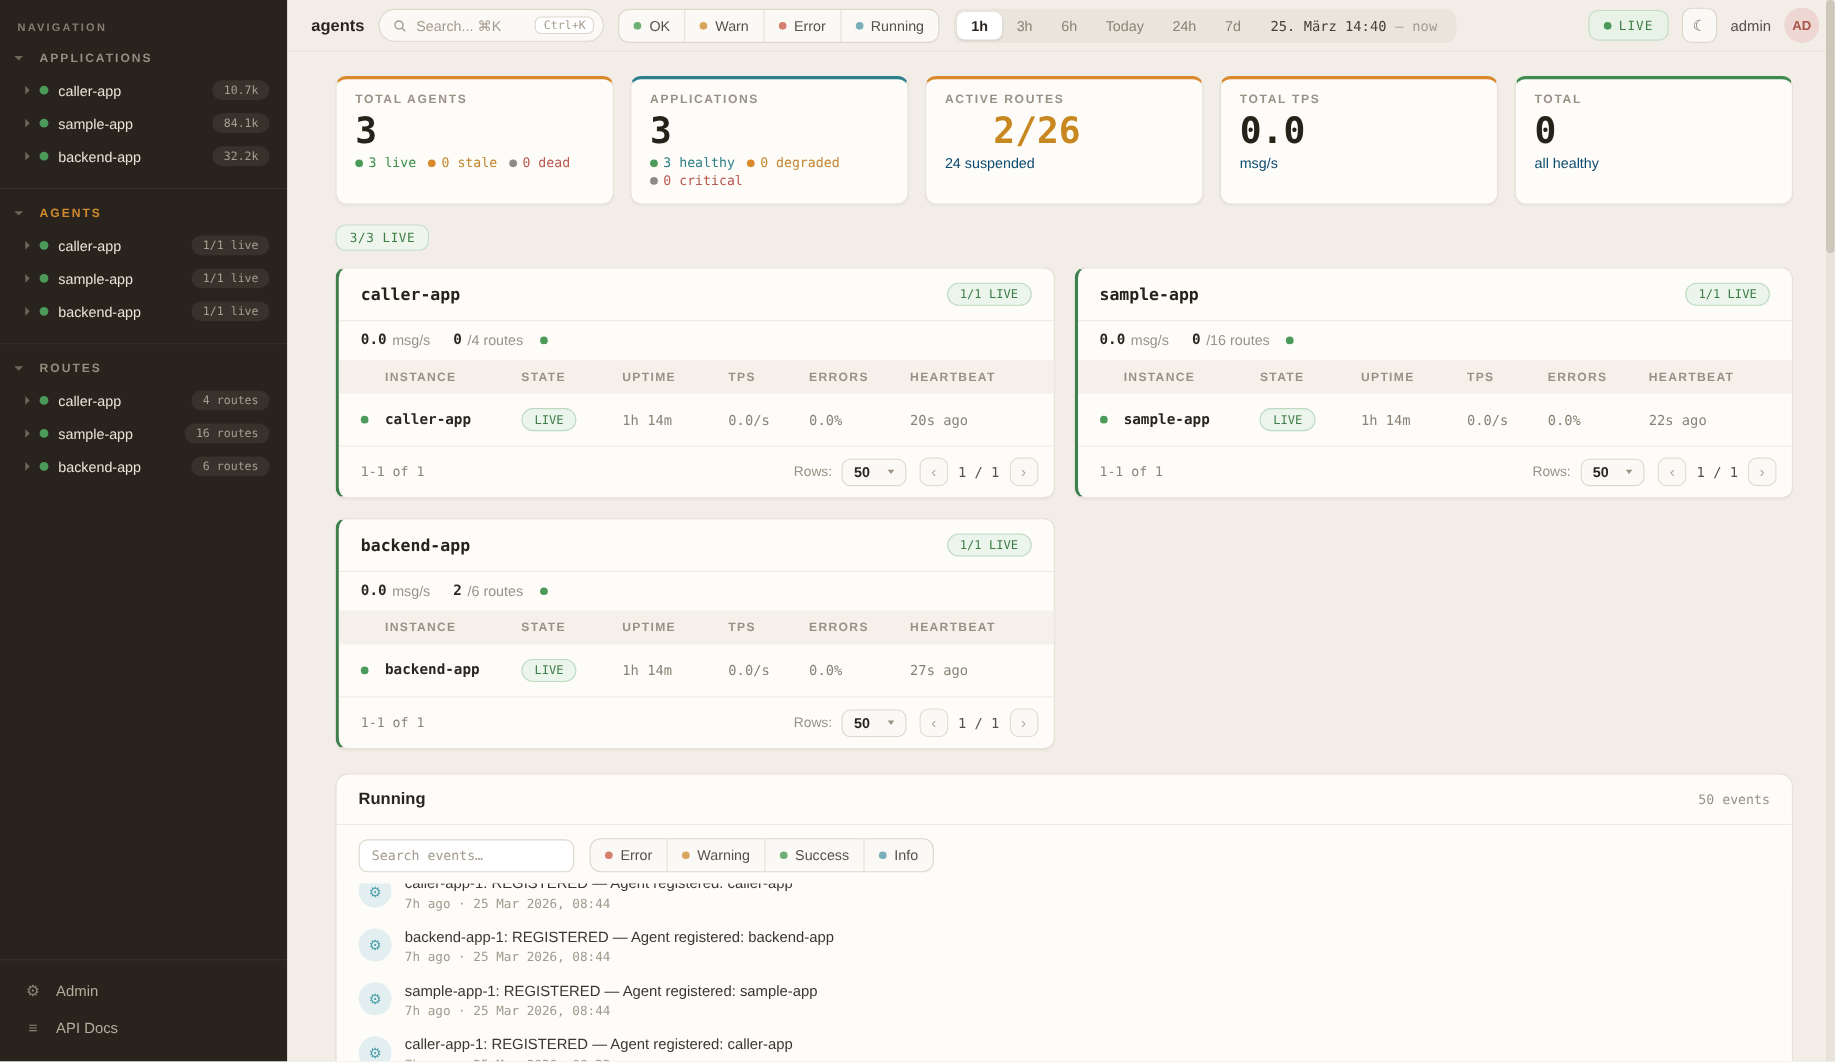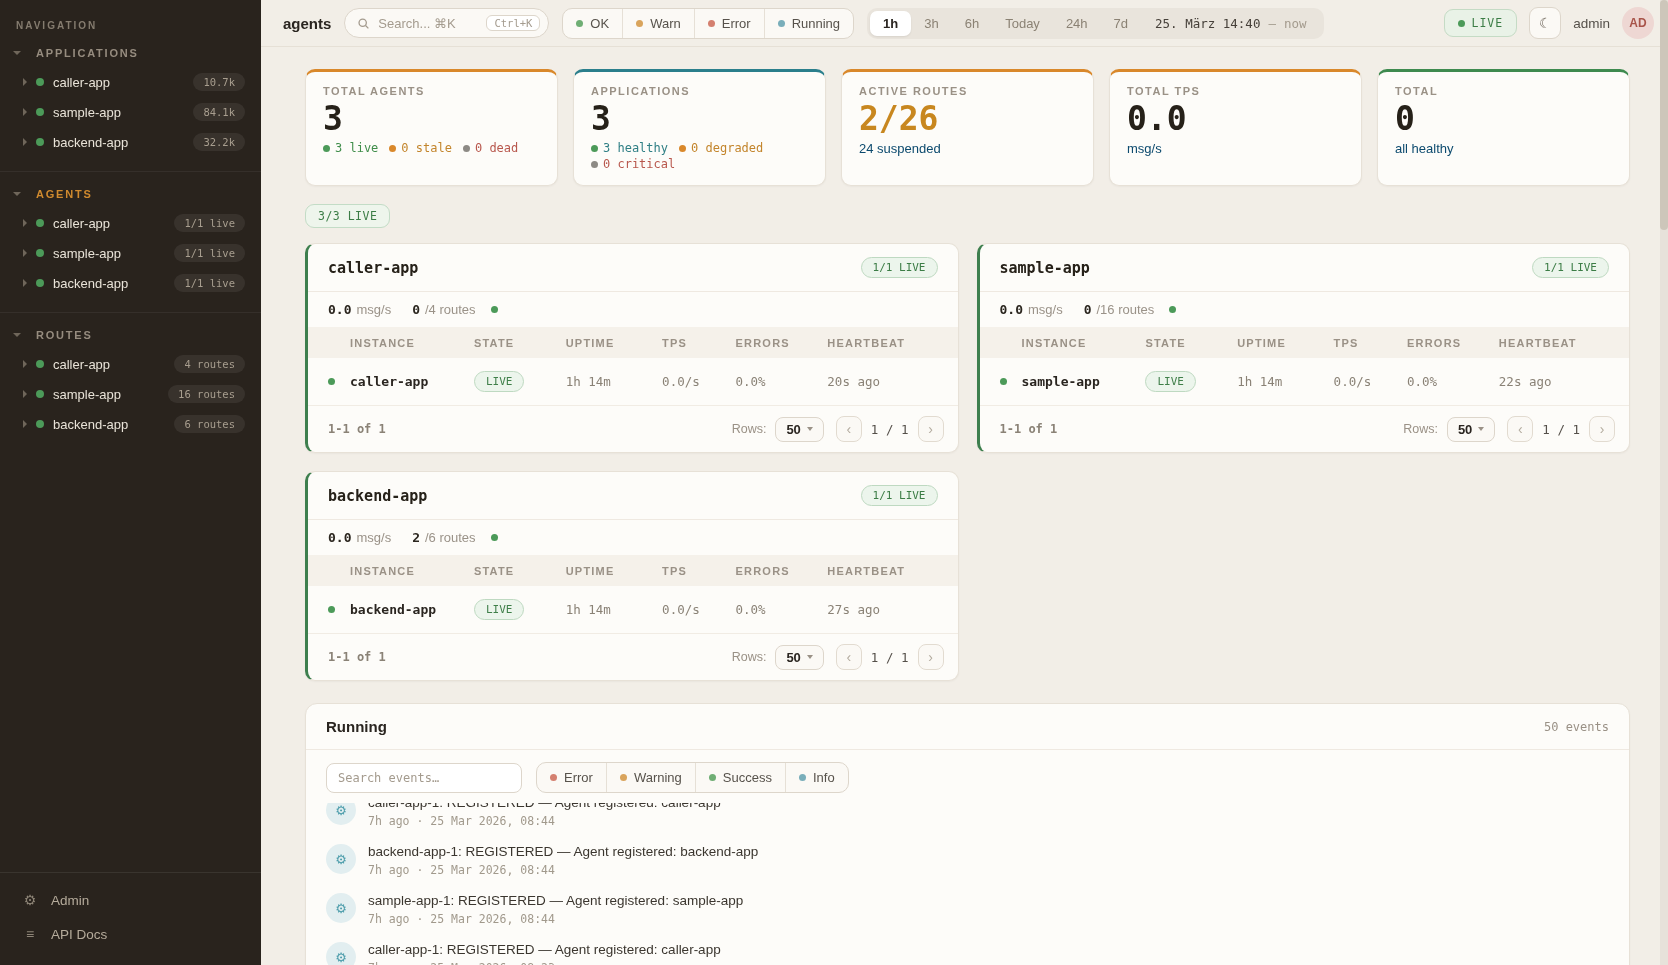--- a/index.html
+++ b/index.html
@@ -64,21 +64,21 @@
 
   .content { flex:1; padding:22px 38px 0 44px; overflow:hidden; }
 
   
   .stats-row { display:grid; grid-template-columns:repeat(5,1fr); gap:15px; margin-bottom:18px; }
   .stat-card { background:#fdfcf9; border:1px solid #e7e1d7; border-top:3px solid #d9882b; border-radius:10px; padding:13px 17px 12px; min-height:117px; box-shadow:0 1px 2px rgba(0,0,0,.04); }
   .stat-card.teal { border-top-color:#2b7f8c; }
   .stat-card.green { border-top-color:#3e8a4f; }
   .stat-label { font-size:11px; font-weight:bold; letter-spacing:1.5px; color:#9a9186; }
   .stat-value { font-family:"DejaVu Sans Mono", monospace; font-weight:bold; font-size:33px; color:#262119; margin:4px 0 4px; line-height:1.1; }
-  .stat-value.orange { color:#c8871f; }
+  .stat-value.orange { color:#c8871f;margin-left:44px; }
   .stat-sub { display:flex; flex-wrap:wrap; column-gap:11px; row-gap:2px; font-family:"DejaVu Sans Mono", monospace; font-size:12px; }
   .ss-item { display:flex; align-items:center; gap:5px; }
   .ss-green { color:#3f8d4a; } .ss-teal { color:#2f7f85; } .ss-orange { color:#c3852c; } .ss-red { color:#b8574d; }
   .stat-caption { font-size:13px; color:#0c4a6e; }
 
   .overall-badge { display:inline-flex; margin-bottom:15px; background:#eef5ec; border:1px solid #c3dcc6; border-radius:9px; padding:4px 12px; font-family:"DejaVu Sans Mono", monospace; font-size:11.5px; color:#3c7d46; letter-spacing:.5px; }
 
   
   .apps-grid { display:grid; grid-template-columns:1fr 1fr; gap:18px; margin-bottom:22px; }
   .app-card { background:#fdfcf9; border:1px solid #e7e1d7; border-left:3px solid #3e7f4e; border-radius:10px; box-shadow:0 1px 2px rgba(0,0,0,.04); overflow:hidden; }
@@ -89,23 +89,23 @@
   .ac-stats .b { font-family:"DejaVu Sans Mono", monospace; font-weight:bold; color:#2b261f; font-size:13px; }
   .ac-stats .gap { width:11px; }
   .ac-stats .mini-dot { width:7px; height:7px; border-radius:50%; background:#4c9a59; margin-left:10px; }
   .tbl-head, .tbl-row { display:grid; grid-template-columns:22px 1.35fr 1fr 1.05fr 0.8fr 1fr 1.2fr; align-items:center; padding:0 20px; }
   .tbl-head { background:#f5f1ea; height:31px; font-size:11px; font-weight:bold; letter-spacing:1.2px; color:#9a9186; }
   .tbl-row { height:48px; border-bottom:1px solid #f1ece4; }
   .cell-mono { font-family:"DejaVu Sans Mono", monospace; font-size:12.5px; color:#8a8276; }
   .cell-name { font-family:"DejaVu Sans Mono", monospace; font-weight:bold; font-size:13px; color:#2a2520; }
   .state-pill { display:inline-block; background:#ecf5ec; border:1px solid #bed9c1; border-radius:999px; padding:3px 11px; font-family:"DejaVu Sans Mono", monospace; font-size:11px; color:#3f7f49; }
   .ac-footer { display:flex; align-items:center; padding:10px 14px 10px 20px; }
-  .range-txt { font-family:"DejaVu Sans Mono", monospace; font-size:12px; color:#8a8276;font-weight:bold; }
+  .range-txt { font-family:"DejaVu Sans Mono", monospace; font-size:12px; color:#8a8276; }
   .rows-label { margin-left:auto; font-size:12.5px; color:#9a9186; margin-right:9px; }
-  .rows-select { display:flex; align-items:center; gap:6px; background:#fbf9f5; border:1px solid #ddd6cb; border-radius:8px; padding:4px 10px; font-size:13px; font-weight:bold; color:#2a2520; margin-right:12px; }
+  .rows-select { display:flex; align-items:center; gap:16px; background:#fbf9f5; border:1px solid #ddd6cb; border-radius:8px; padding:4px 10px; font-size:13px; font-weight:bold; color:#2a2520; margin-right:12px; }
   .rows-select .tri-dn { width:0; height:0; border-left:3.5px solid transparent; border-right:3.5px solid transparent; border-top:4px solid #9a9186; }
   .pg-btn { width:26px; height:26px; background:#fbf9f5; border:1px solid #e2dbd0; border-radius:8px; display:flex; align-items:center; justify-content:center; color:#b3ab9e; font-size:14px; }
   .pg-num { font-family:"DejaVu Sans Mono", monospace; font-size:12.5px; color:#55504a; margin:0 9px; }
 
   
   .timeline-card { background:#fdfcf9; border:1px solid #e7e1d7; border-radius:12px; box-shadow:0 1px 2px rgba(0,0,0,.04); height:330px; overflow:hidden; display:flex; flex-direction:column; }
   .tl-head { display:flex; align-items:center; padding:14px 20px; border-bottom:1px solid #efe9e1; }
   .tl-title { font-size:15px; font-weight:bold; color:#2a2520; }
   .tl-count { margin-left:auto; font-family:"DejaVu Sans Mono", monospace; font-size:12px; color:#9a9186; }
   .tl-controls { display:flex; align-items:center; gap:14px; padding:12px 20px 10px; position:relative; z-index:2; background:#fdfcf9; }

